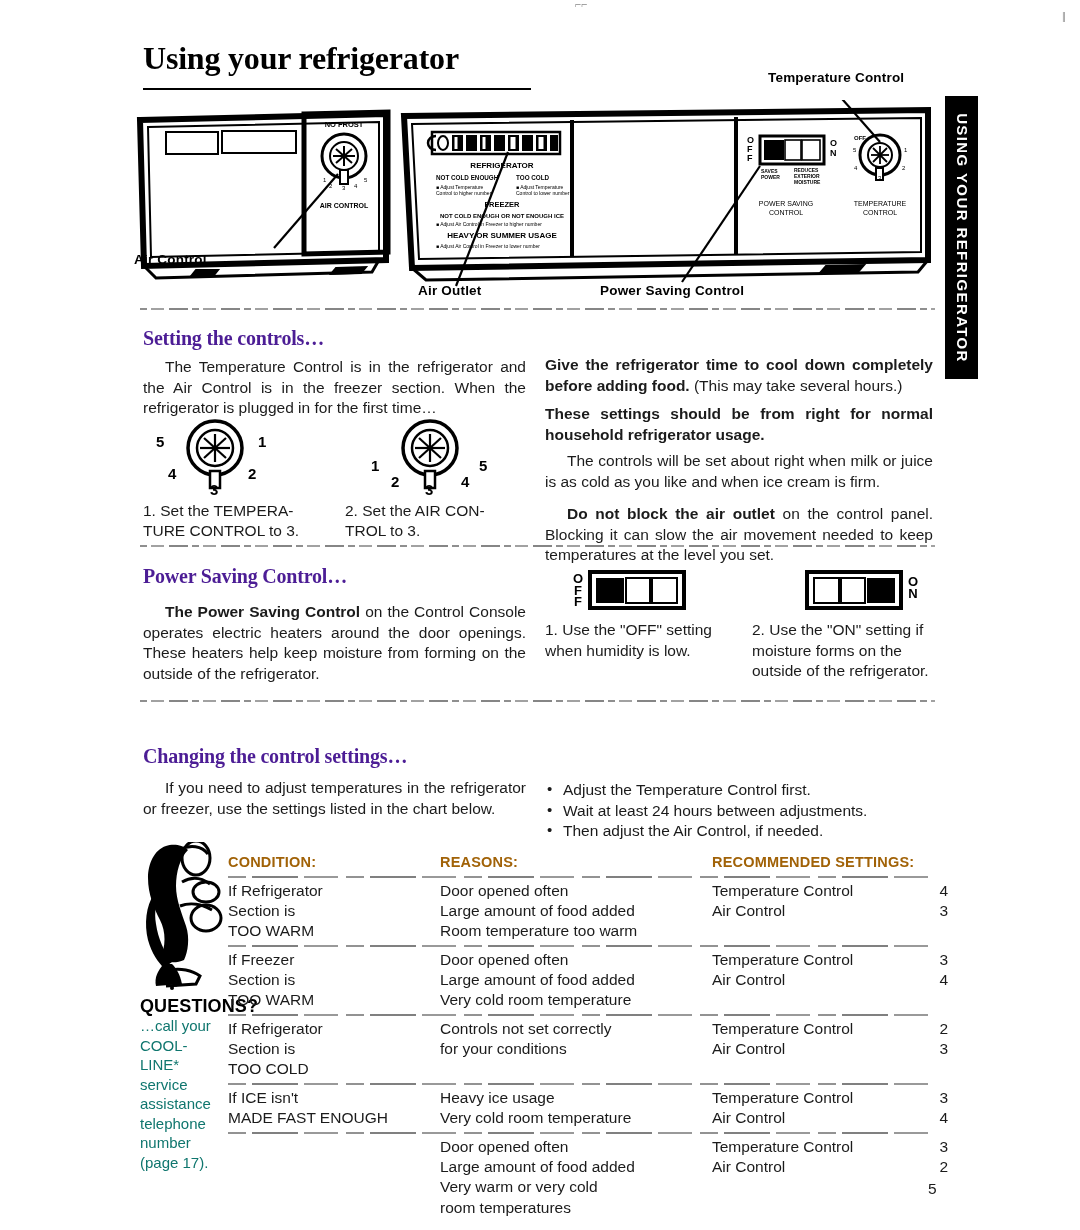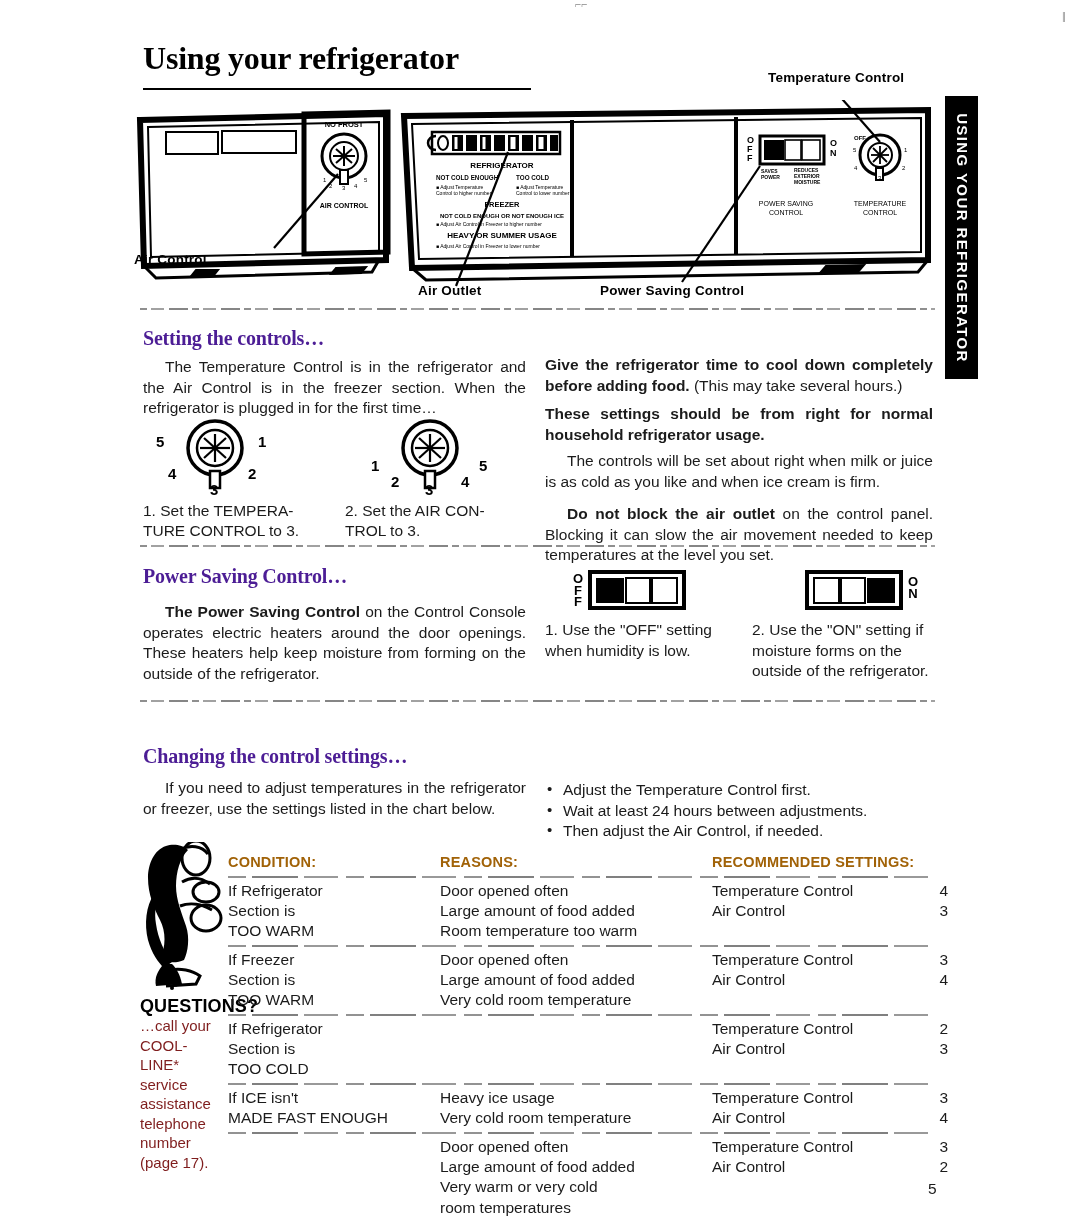--- a/index.html
+++ b/index.html
@@ -56,21 +56,21 @@
   .tbl .hdr{font-weight:700;font-size:14.5px;letter-spacing:.2px;color:#a16207;}
   .trow{position:relative;}
   .c-cond{position:absolute;left:0;width:200px;}
   .c-reas{position:absolute;left:212px;width:270px;}
   .c-rec{position:absolute;left:484px;width:180px;}
   .c-val{position:absolute;left:700px;width:20px;text-align:right;}
   .rowsep{position:relative;height:2px;margin:2px 0 3px 0;opacity:.6;
       background:repeating-linear-gradient(to right,#4a4a4a 0 18px,transparent 18px 24px,#2b2b2b 24px 70px,transparent 70px 76px,#555 76px 110px,transparent 110px 118px);}
 
   
-  .qblock{position:absolute;left:140px;top:996px;width:86px;font-size:15px;line-height:19.5px;color:#7f1d1d;}
+  .qblock{position:absolute;left:140px;top:996px;width:86px;font-size:15px;line-height:19.5px;color:#0f766e;}
   .qtitle{position:absolute;left:140px;top:996px;font-weight:700;font-size:18px;color:#000;letter-spacing:.1px;}
 
   .phone{position:absolute;left:136px;top:842px;width:96px;height:150px;}
 
   .pagenum{position:absolute;left:928px;top:1180px;font-size:15.5px;color:#1b1b1b;}
 </style>
 </head>
 <body>
 
 <div class="page">
@@ -412,20 +412,24 @@
       </div>
     </div>
     <div class="rowsep"></div>
 
     <div class="trow" style="height:62px;">
       <div class="c-cond">
         <div>If Refrigerator</div>
         <div>Section is</div>
         <div>TOO COLD</div>
       </div>
+      <div class="c-reas">
+        <div>Controls not set correctly</div>
+        <div>for your conditions</div>
+      </div>
       <div class="c-rec">
         <div>Temperature Control</div>
         <div>Air Control</div>
       </div>
       <div class="c-val">
         <div>2</div>
         <div>3</div>
       </div>
     </div>
     <div class="rowsep"></div>

